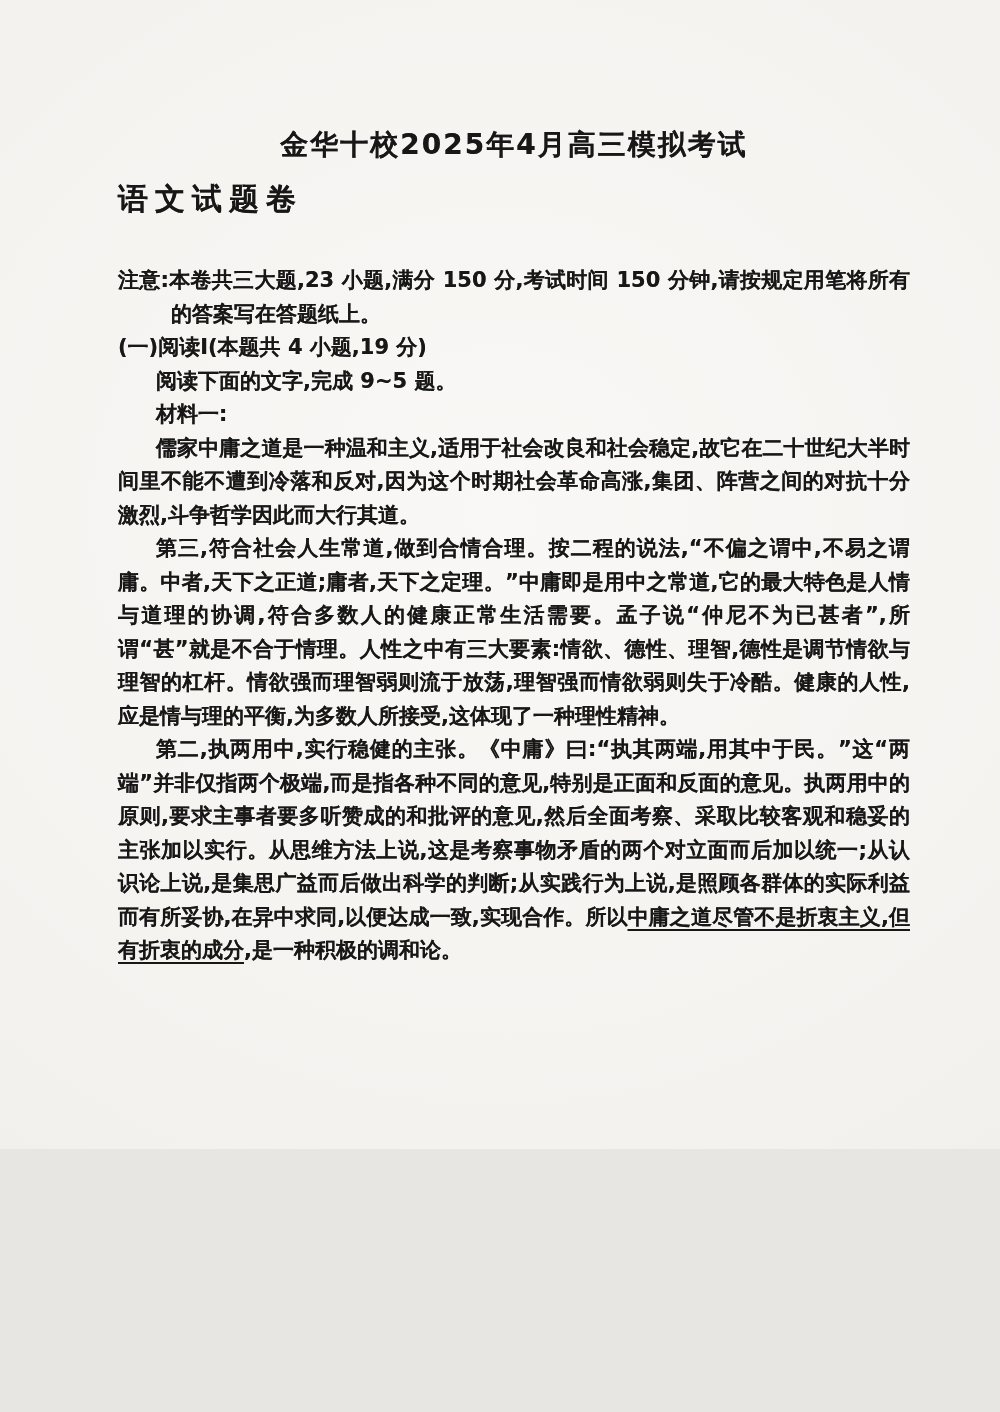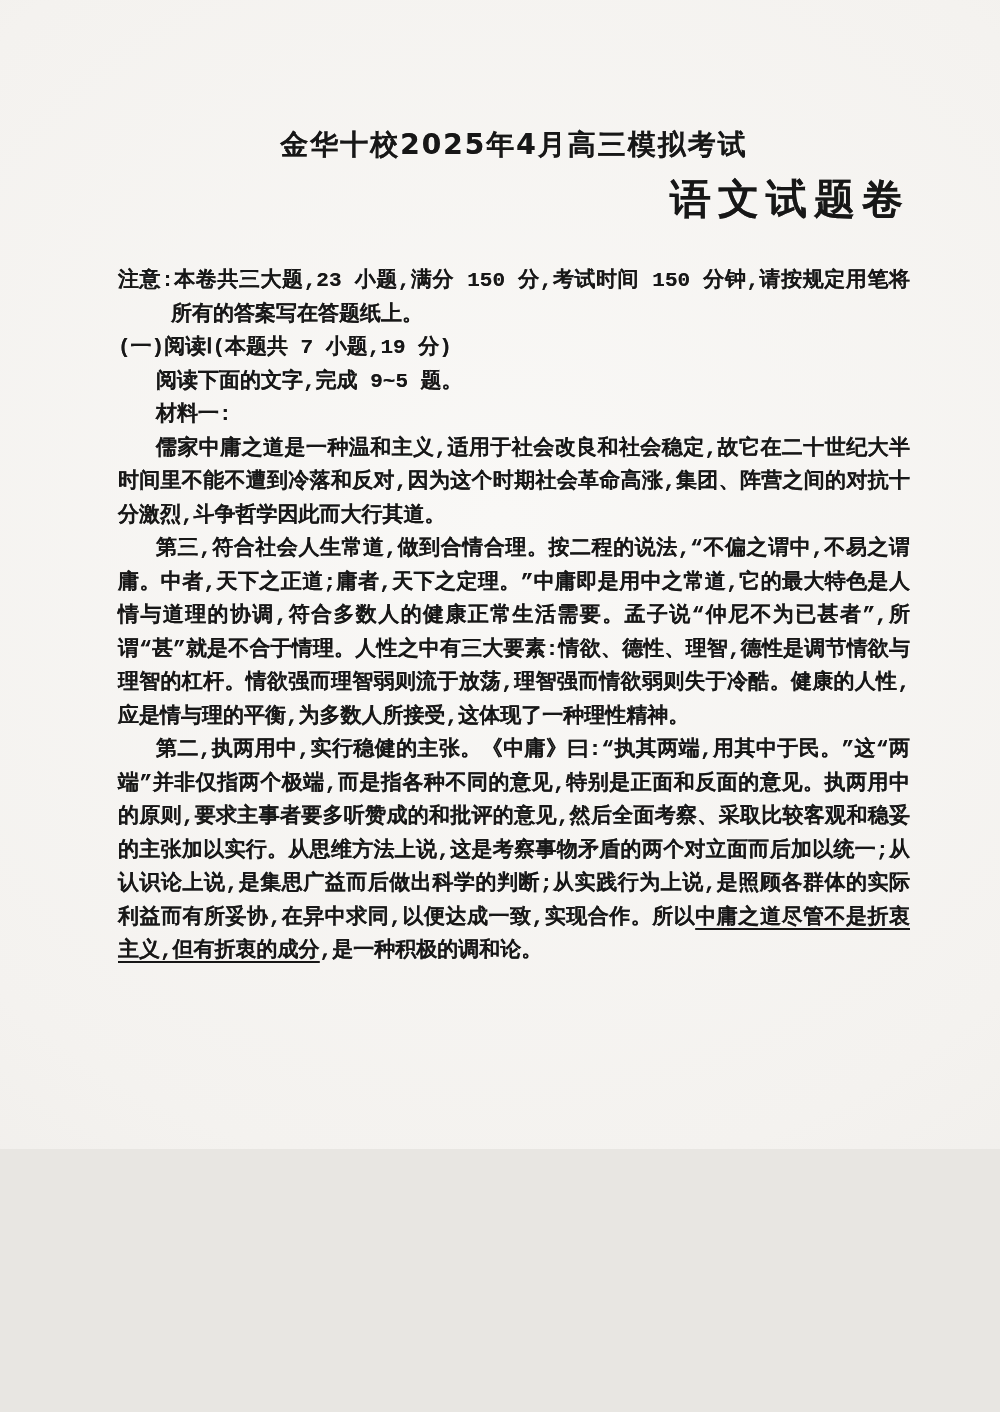--- a/index.html
+++ b/index.html
@@ -24,34 +24,33 @@
     width: 792px;
   }
   .title {
     text-align: center;
     font-size: 28px;
     line-height: 38px;
     letter-spacing: 2px;
     white-space: nowrap;
   }
   .subtitle {
-    text-align: right;
-    font-size: 41px;
+    text-align: left;
+    font-size: 30px;
     line-height: 50px;
     margin-top: 10px;
     letter-spacing: 7px;
     white-space: nowrap;
   }
   .body-text {
     margin-top: 40px;
     font-size: 21px;
     line-height: 33.5px;
     text-align: justify;
     word-break: break-all;
-    font-family: Liberation Mono, monospace;
   }
   .notice {
     padding-left: 53px;
     text-indent: -53px;
   }
   .heading { text-indent: 0; }
   .para { text-indent: 38px; }
   .underline {
     text-decoration: underline;
     text-decoration-thickness: 1.5px;
@@ -65,21 +64,21 @@
   <div class="content">
 
     <div class="title">金华十校2025年4月高三模拟考试</div>
     <div class="subtitle">语文试题卷</div>
 
     <div class="body-text">
 
       <div class="notice"><span>注意:</span><span>本卷共三大题,23 小题,满分 150 分,考试时间 150 分钟,请按规定用笔将所有的答案写在答题纸上。</span></div>
 
 
-      <div class="heading">(一)阅读Ⅰ(本题共 7 小题,19 分)</div>
+      <div class="heading">(一)阅读Ⅰ(本题共 4 小题,19 分)</div>
 
       <div class="para">阅读下面的文字,完成 9~5 题。</div>
 
       <div class="para">材料一:</div>
 
       <div class="para">儒家中庸之道是一种温和主义,适用于社会改良和社会稳定,故它在二十世纪大半时间里不能不遭到冷落和反对,因为这个时期社会革命高涨,集团、阵营之间的对抗十分激烈,斗争哲学因此而大行其道。</div>
 
 
 
       <div class="para">第三,符合社会人生常道,做到合情合理。按二程的说法,“不偏之谓中,不易之谓庸。中者,天下之正道;庸者,天下之定理。”中庸即是用中之常道,它的最大特色是人情与道理的协调,符合多数人的健康正常生活需要。孟子说“仲尼不为已甚者”,所谓“甚”就是不合于情理。人性之中有三大要素:情欲、德性、理智,德性是调节情欲与理智的杠杆。情欲强而理智弱则流于放荡,理智强而情欲弱则失于冷酷。健康的人性,应是情与理的平衡,为多数人所接受,这体现了一种理性精神。</div>

